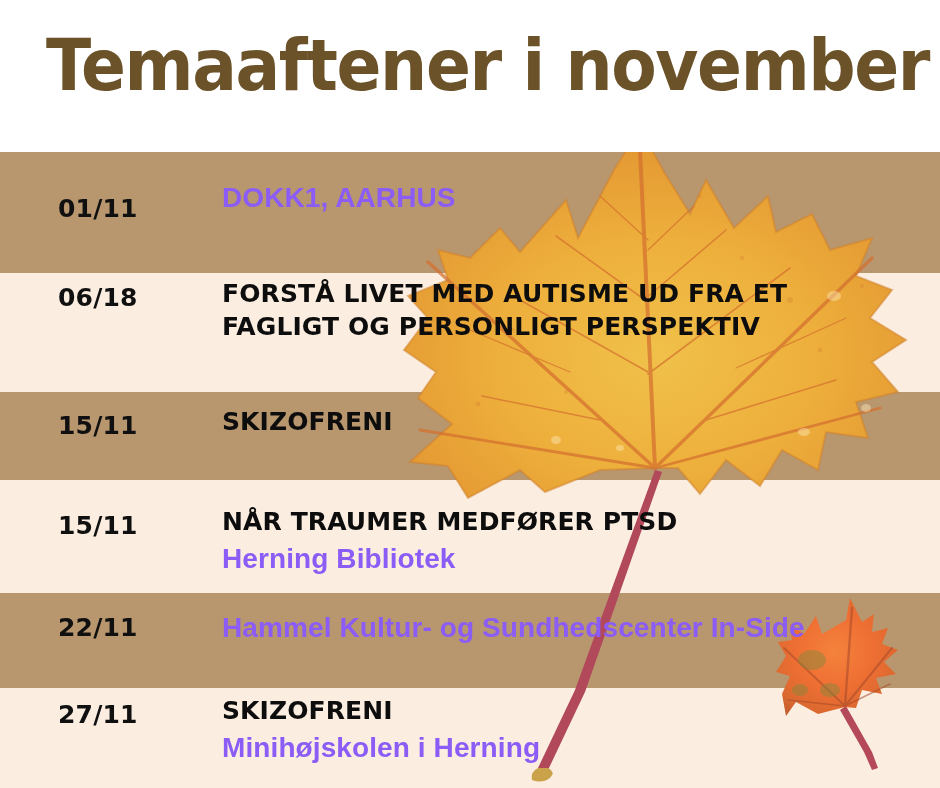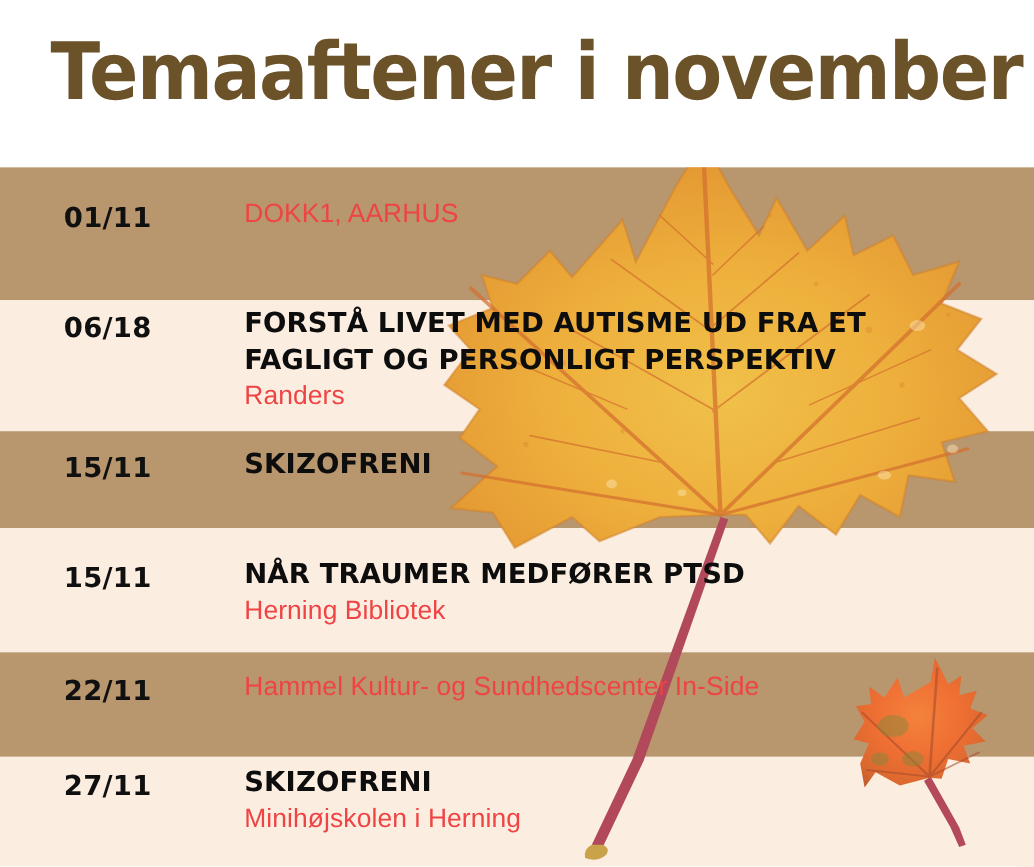--- a/index.html
+++ b/index.html
@@ -96,23 +96,23 @@
     font-size: 25px;
     font-weight: 700;
     color: #0d0d0d;
     letter-spacing: 0.1px;
     line-height: 1.3;
     margin: 0;
     white-space: pre-line;
   }
   .row-venue {
     font-family: "Liberation Sans", sans-serif;
-    font-size: 24px;
-    font-weight: 400;
-    color: #ef4444;
+    font-size: 28px;
+    font-weight: 700;
+    color: #8b5cf6;
     letter-spacing: 0.1px;
     line-height: 1.25;
     margin: 2px 0 0 0;
     white-space: nowrap;
   }
 </style>
 </head>
 <body>
 
 <div id="poster">
@@ -233,31 +233,30 @@
       </g>
     </svg>
   </div>
 
   <div class="header">
     <div class="poster-title">Temaaftener i november</div>
   </div>
 
   <div class="rows" id="rows">
       <div class="row">
-        <div class="row-date" style="top: 183px; text-align: right;">01/11</div>
+        <div class="row-date" style="top: 194px; text-align: right;">01/11</div>
         <div class="row-body" style="top: 178px;">
           <div class="row-venue">DOKK1, AARHUS</div>
         </div>
       </div>
       <div class="row">
         <div class="row-date" style="top: 283px;">06/18</div>
         <div class="row-body" style="top: 278px;">
           <div class="row-title">FORSTÅ LIVET MED AUTISME UD FRA ET
 FAGLIGT OG PERSONLIGT PERSPEKTIV</div>
-          <div class="row-venue">Randers</div>
         </div>
       </div>
       <div class="row">
         <div class="row-date" style="top: 411px;">15/11</div>
         <div class="row-body" style="top: 406px;">
           <div class="row-title">SKIZOFRENI</div>
         </div>
       </div>
       <div class="row">
         <div class="row-date" style="top: 511px;">15/11</div>

